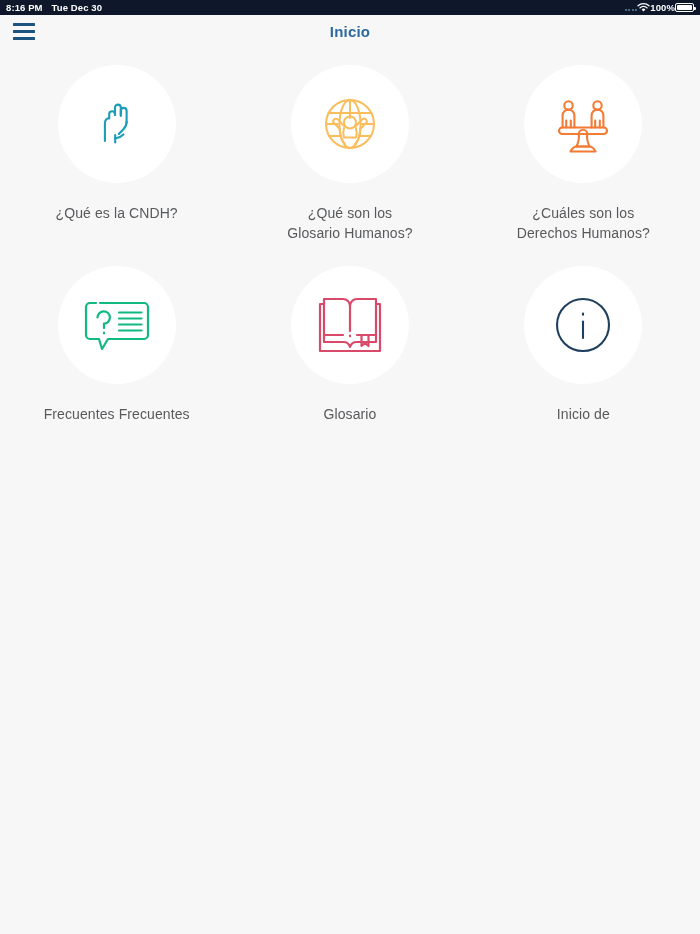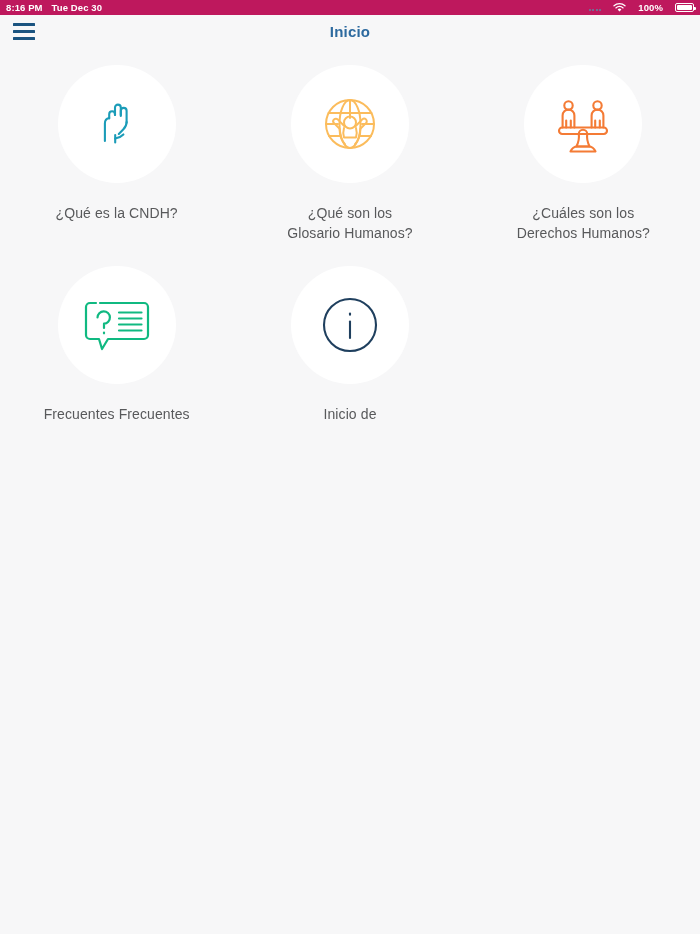--- a/index.html
+++ b/index.html
@@ -12,35 +12,35 @@
 
   body {
     font-family: "Liberation Sans", sans-serif;
     background: #f7f7f8;
     -webkit-font-smoothing: antialiased;
   }
 
   
   .status-bar {
     height: 15px;
-    background: #be185d;
+    background: #0f172a;
     color: #ffffff;
     display: flex;
     align-items: center;
     padding: 0 6px;
     font-size: 9.5px;
     font-weight: bold;
     letter-spacing: 0.1px;
   }
   .status-left { display: flex; align-items: center; gap: 9px; }
   .status-right {
     margin-left: auto;
     display: flex;
     align-items: center;
-    gap: 12px;
+    gap: 0;
   }
   .signal-dots { display: flex; align-items: flex-end; gap: 1.5px; height: 7px; }
   .signal-dots i {
     display: block;
     width: 2px; height: 2px;
     border-radius: 50%;
     background: #5a87a3;
   }
   .wifi-icon { display: block; }
   .battery {
@@ -232,20 +232,34 @@
       <svg width="68" height="60" viewBox="0 0 68 60" fill="none" stroke="#10b981" stroke-width="2.2" stroke-linecap="round" stroke-linejoin="round">
         <path d="M17 8 H61 a4 4 0 0 1 4 4 V40 a4 4 0 0 1 -4 4 H25 l-6 10 -3 -10 H7 a4 4 0 0 1 -4 -4 V12 a4 4 0 0 1 4 -4 h6"></path>
         <path d="M14.5 22.5 a6.2 6.2 0 1 1 6.5 6.2 v4.2"></path>
         <path d="M21 37.5 v0.8"></path>
         <path d="M36 17.5 H58.5 M36 23.5 H58.5 M36 29.5 H58.5 M36 35.5 H58.5"></path>
       </svg>
     </div>
     <div class="tile-label">Frecuentes Frecuentes</div>
   </div>
 
+  <div class="tile">
+    <div class="tile-circle">
+      <svg width="70" height="62" viewBox="0 0 70 62" fill="none" stroke="#d94a6a" stroke-width="2.2" stroke-linecap="round" stroke-linejoin="round">
+        <path d="M9 10 H5 V57 H65 V10 H61"></path>
+        <path d="M9 5 H28 a7 7 0 0 1 7 7 a7 7 0 0 1 7 -7 H61 V48 H42 a7 7 0 0 0 -7 5 a7 7 0 0 0 -7 -5 H9 Z"></path>
+        <path d="M35 12 V37"></path>
+        <path d="M35 41.5 v0.8"></path>
+        <path d="M9 41 H28"></path>
+        <path d="M42 41 H61"></path>
+        <path d="M46.5 41 V52 l3.5 -2.8 3.5 2.8 V41"></path>
+      </svg>
+    </div>
+    <div class="tile-label">Glosario</div>
+  </div>
 
 
   <div class="tile">
     <div class="tile-circle">
       <svg width="58" height="58" viewBox="0 0 58 58" fill="none" stroke="#1f3f5e" stroke-width="2.1" stroke-linecap="round" stroke-linejoin="round">
         <circle cx="29" cy="29" r="26"></circle>
         <path d="M29 25.5 V42"></path>
         <path d="M29 17.5 v1.2"></path>
       </svg>
     </div>

